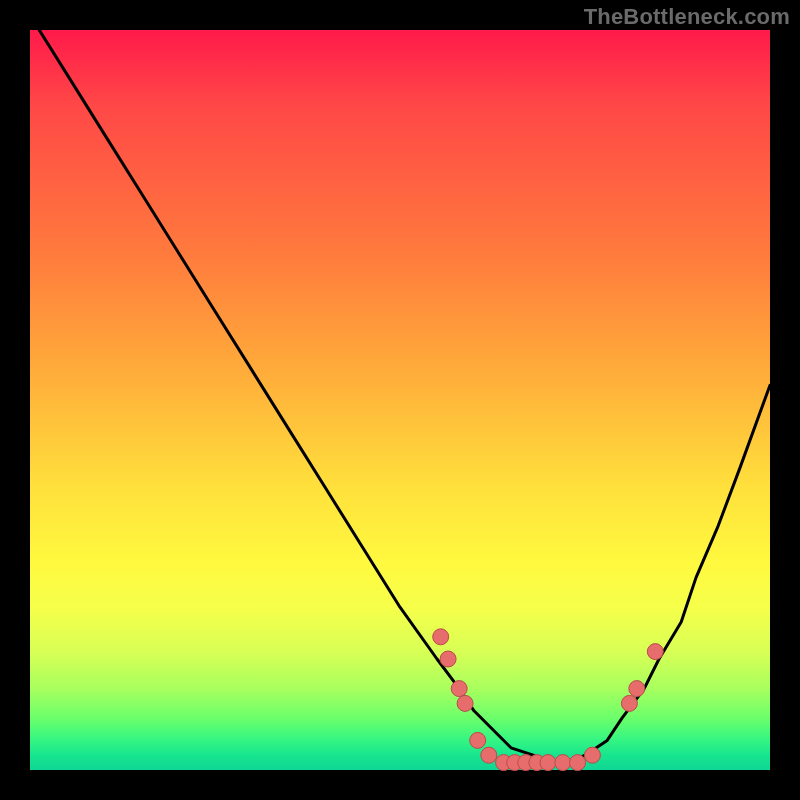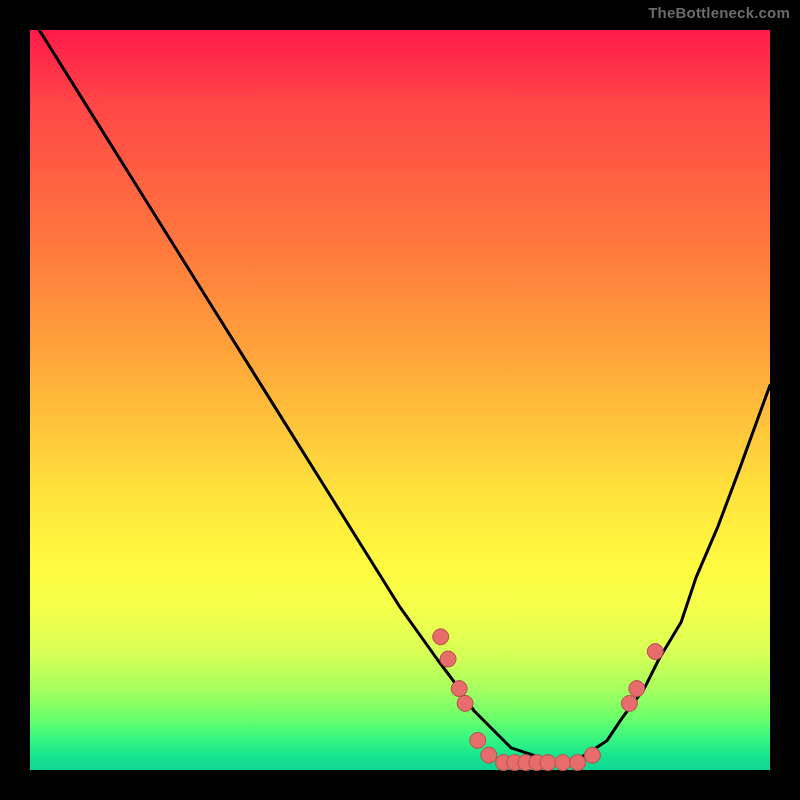--- a/index.html
+++ b/index.html
@@ -14,21 +14,21 @@
     position: relative;
     width: 800px;
     height: 800px;
   }
   .attribution {
     position: absolute;
     top: 4px;
     right: 10px;
     font-family: Arial, Helvetica, sans-serif;
     color: #6a6a6a;
-    font-size: 15px;
+    font-size: 22px;
     font-weight: bold;
     letter-spacing: 0.2px;
   }
   .plot-area {
     position: absolute;
     left: 30px;
     top: 30px;
     width: 740px;
     height: 740px;
     

